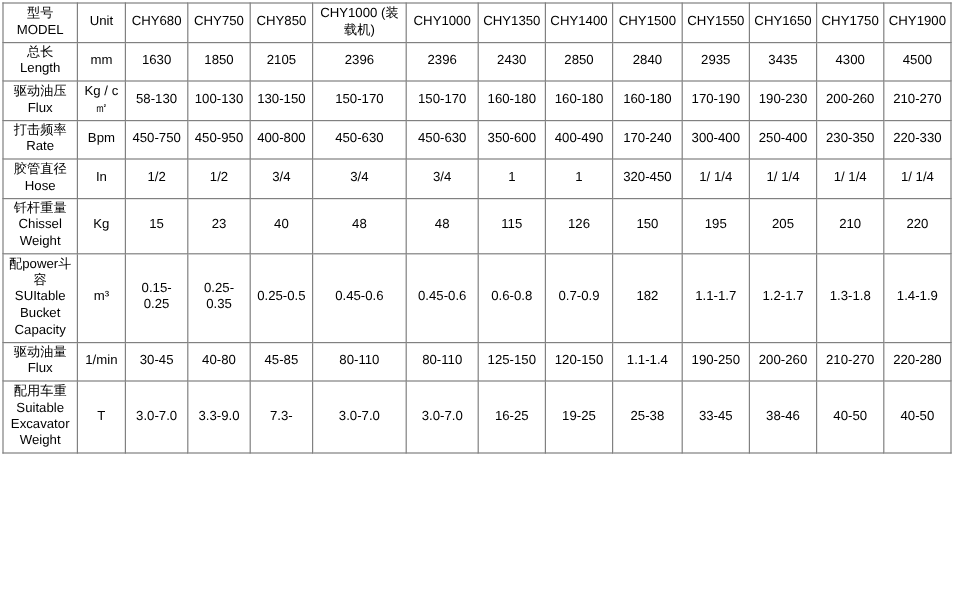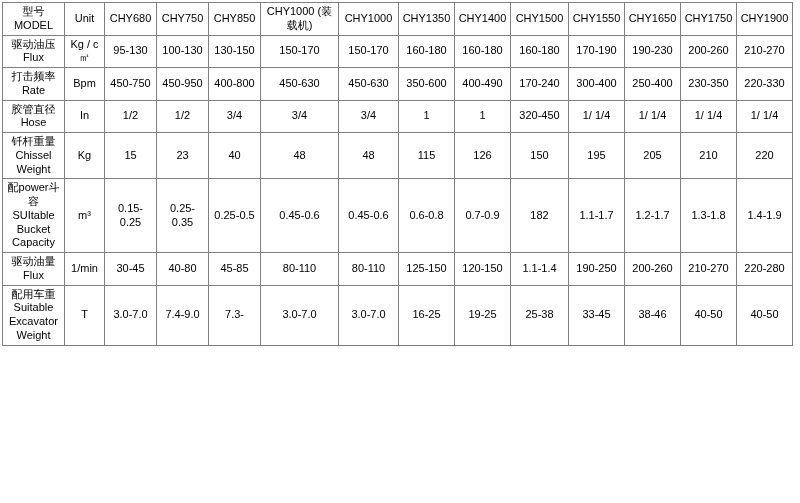--- a/index.html
+++ b/index.html
@@ -92,23 +92,39 @@
       <th class="hdr">CHY1400</th>
       <th class="hdr">CHY1500</th>
       <th class="hdr">CHY1550</th>
       <th class="hdr">CHY1650</th>
       <th class="hdr">CHY1750</th>
       <th class="hdr">CHY1900</th>
     </tr>
   </thead>
   <tbody>
     <tr>
+      <td class="rowlabel">总长 Length</td>
+      <td>mm</td>
+      <td>1630</td>
+      <td>1850</td>
+      <td>2105</td>
+      <td>2396</td>
+      <td>2396</td>
+      <td>2430</td>
+      <td>2850</td>
+      <td>2840</td>
+      <td>2935</td>
+      <td>3435</td>
+      <td>4300</td>
+      <td>4500</td>
+    </tr>
+    <tr>
       <td class="rowlabel">驱动油压 Flux</td>
       <td>Kg / c㎡</td>
-      <td>95-130</td>
+      <td>58-130</td>
       <td>100-130</td>
       <td>130-150</td>
       <td>150-170</td>
       <td>150-170</td>
       <td>160-180</td>
       <td>160-180</td>
       <td>160-180</td>
       <td>170-190</td>
       <td>190-230</td>
       <td>200-260</td>
@@ -191,21 +207,21 @@
       <td>1.1-1.4</td>
       <td>190-250</td>
       <td>200-260</td>
       <td>210-270</td>
       <td>220-280</td>
     </tr>
     <tr>
       <td class="rowlabel">配用车重 Suitable Excavator Weight</td>
       <td>T</td>
       <td>3.0-7.0</td>
-      <td>7.4-9.0</td>
+      <td>3.3-9.0</td>
       <td>7.3-</td>
       <td>3.0-7.0</td>
       <td>3.0-7.0</td>
       <td>16-25</td>
       <td>19-25</td>
       <td>25-38</td>
       <td>33-45</td>
       <td>38-46</td>
       <td>40-50</td>
       <td>40-50</td>

